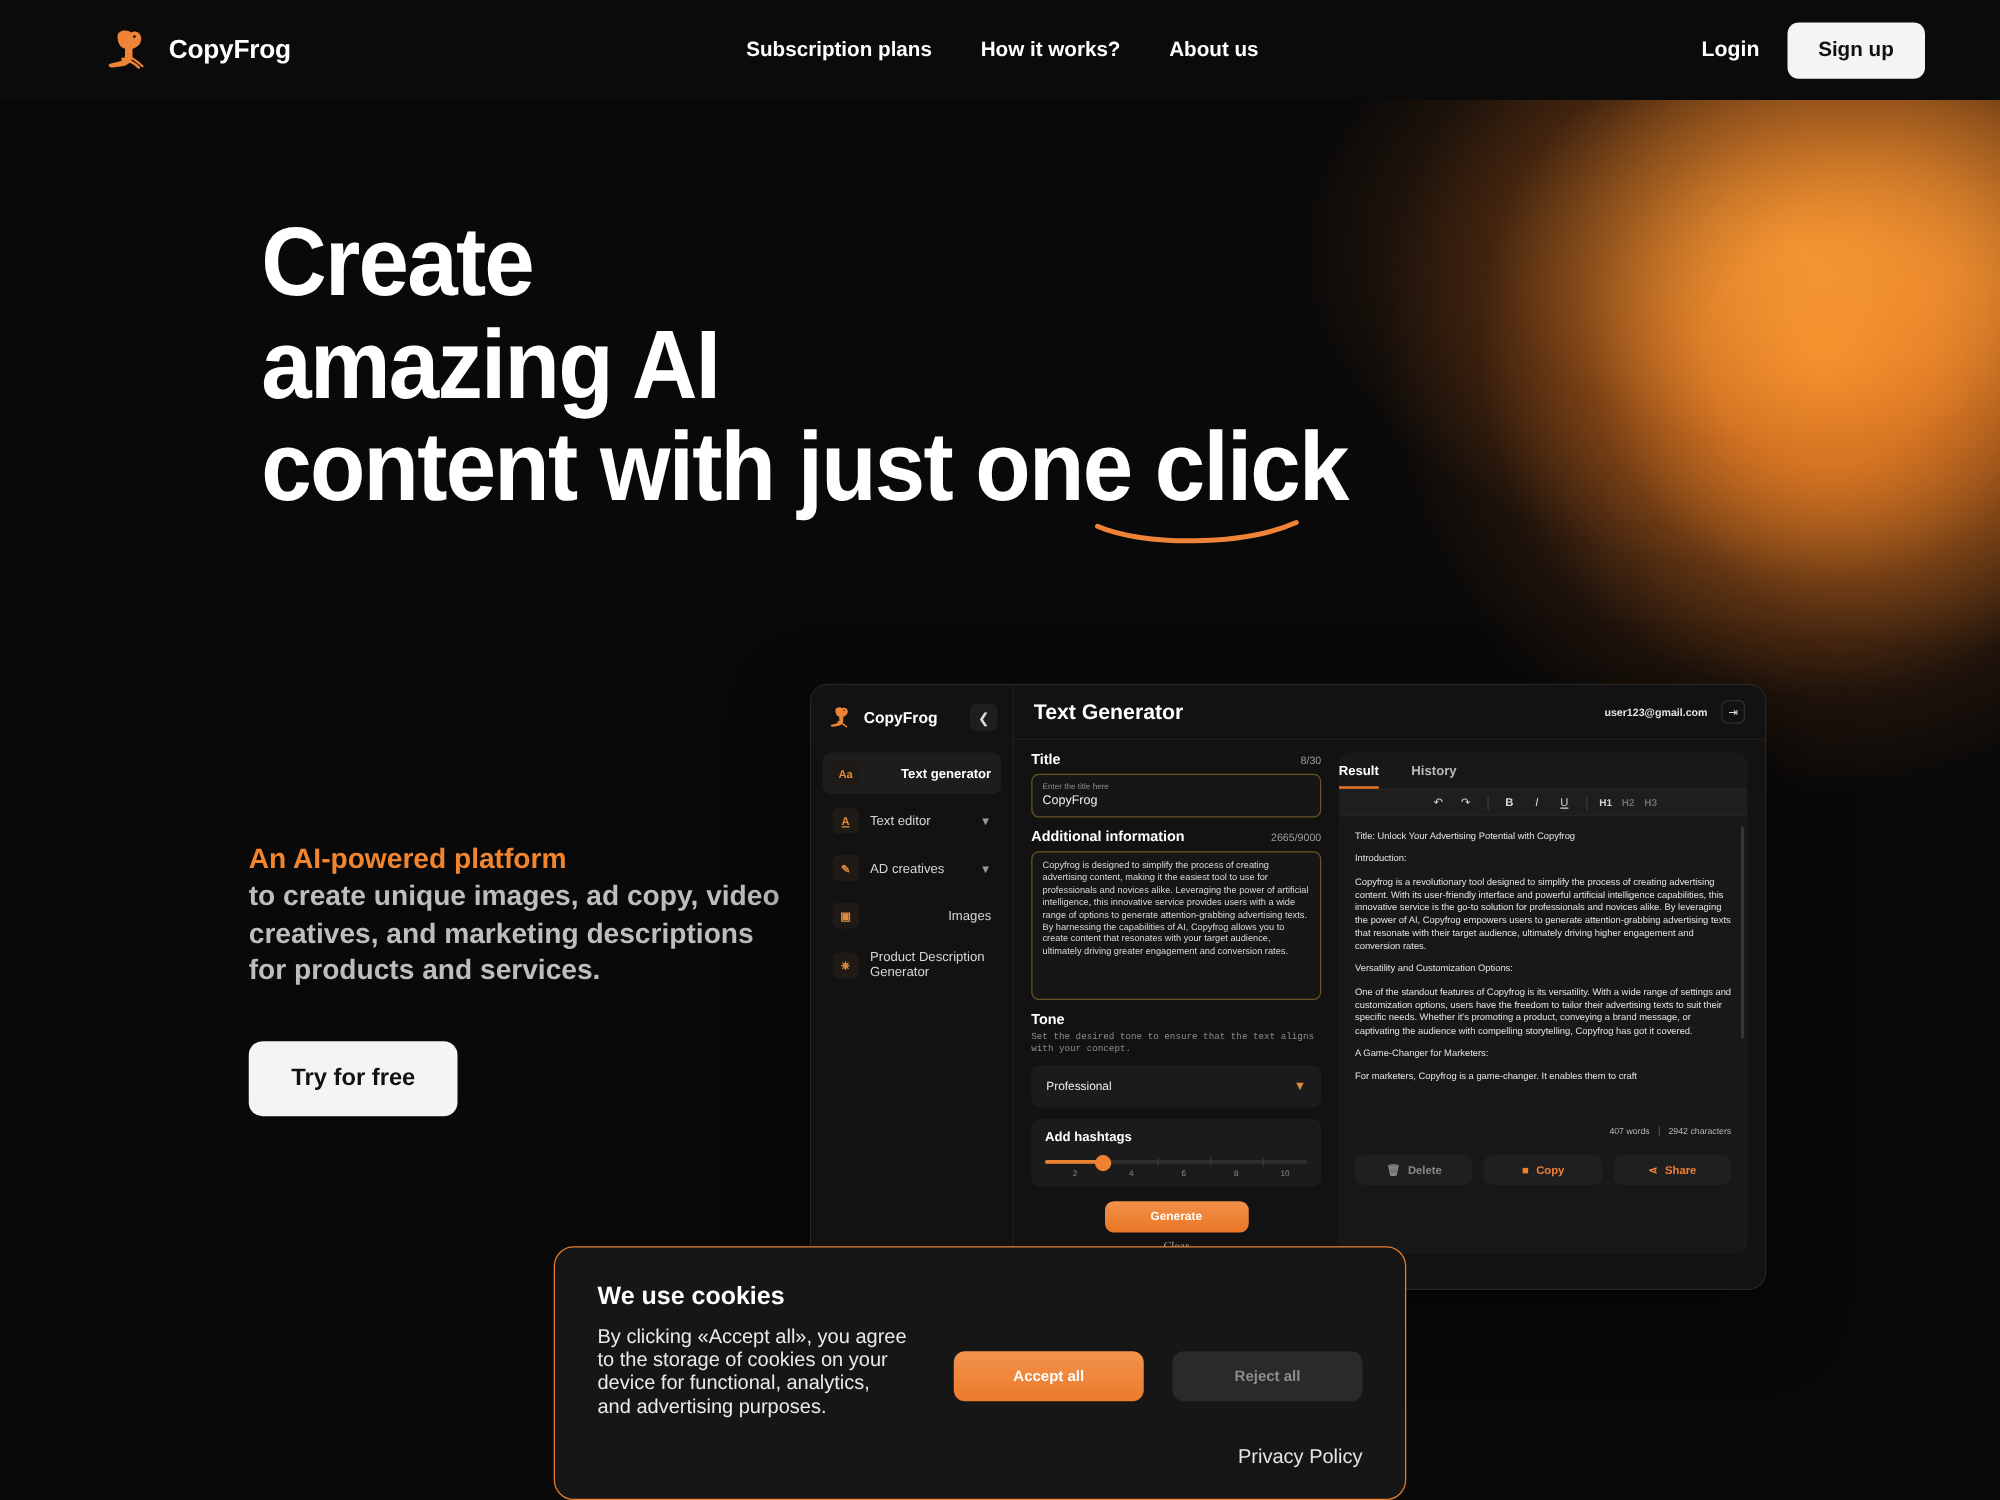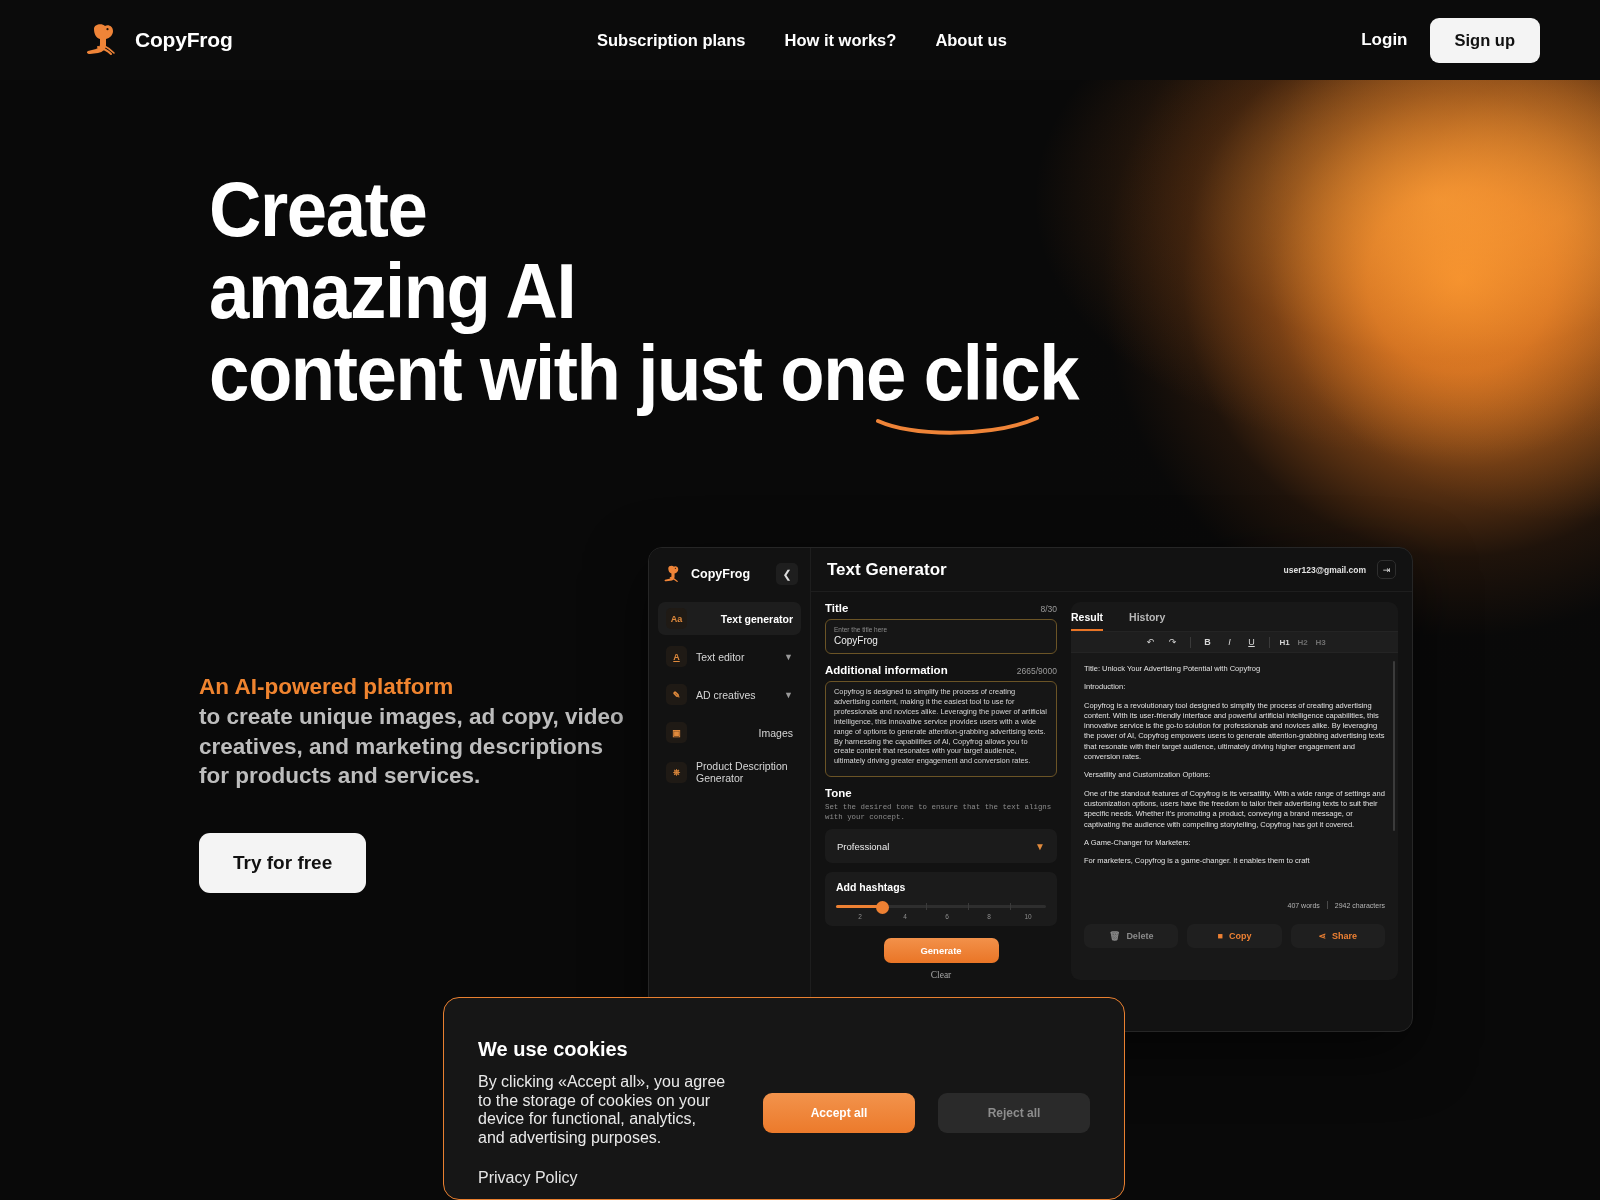--- a/index.html
+++ b/index.html
@@ -109,21 +109,21 @@
 
   .field-row { display:flex; align-items:baseline; margin-bottom:5px; }
   .field-label { font-size:11.5px; font-weight:bold; color:#fff; }
   .field-count { margin-left:auto; font-size:8.5px; color:#9b9b9b; }
   .inp {
     background:#161616; border:1px solid #6b5426; border-radius:6px;
     padding:5px 8px 6px 8px; margin-bottom:10px;
   }
   .inp-ph { font-size:6.5px; color:#8d8d8d; line-height:9px; }
   .inp-val { font-size:10px; color:#f0f0f0; line-height:13px; }
-  .ta { height:96px; overflow:hidden; }
+  .ta { height:119px; overflow:hidden; }
   .ta-text { font-size:7.4px; line-height:9.9px; color:#d8d8d8; }
 
   .tone-title { font-size:11.5px; font-weight:bold; color:#fff; margin-bottom:3px; }
   .tone-desc { font-size:7.4px; line-height:10px; color:#8b8b8b; margin-bottom:7px;font-family:Liberation Mono, monospace; }
   .select {
     background:#1b1b1b; border-radius:7px; height:34px;
     display:flex; align-items:center; padding:0 12px; cursor:pointer;
   }
   .select span { font-size:9.5px; color:#ececec; }
   .select .chev { color:#cfcfcf; font-size:10px; }
@@ -179,30 +179,30 @@
     display:flex; align-items:center; justify-content:center; gap:6px;
     font-size:9px; font-weight:bold; font-family:"Liberation Sans", sans-serif; cursor:pointer;
   }
   .act.del { color:#8a8a8a; }
   .act.cp, .act.sh { color:#ee8133; }
 
   
   .cookie {
     position:absolute; left:443px; top:997px; width:682px; height:203px;
     background:#161616; border:1px solid #e98030; border-radius:16px;
-    padding:40px 34px 0 34px; z-index:60;
+    padding:28px 34px 0 34px; z-index:60;
   }
   .ck-title { font-size:20px; font-weight:bold; color:#fff; margin-bottom:12px; }
   .ck-row { display:flex; align-items:flex-start; }
   .ck-text { width:268px; font-size:16px; line-height:18.5px; color:#eaeaea; }
   .ck-btns { display:flex; gap:23px; margin-left:36px; margin-top:20px; }
   .ck-btn { border:none; border-radius:9px; width:152px; height:40px; font-size:12px; font-weight:bold; font-family:"Liberation Sans", sans-serif; cursor:pointer; }
   .ck-accept { background:linear-gradient(180deg,#f2934c,#ec7a2b); color:#fff; }
   .ck-reject { background:#2a2a2a; color:#8d8d8d; }
-  .ck-link { display:block; text-align:left; margin-top:22px; color:#e5e5e5; font-size:16px; text-decoration:none; }
+  .ck-link { display:block; text-align:right; margin-top:22px; color:#e5e5e5; font-size:16px; text-decoration:none; }
 </style>
 </head>
 <body>
 
 <div class="glow"></div>
 <div class="glow2"></div>
 
 <div class="header">
   <div class="brand">
     <svg width="38" height="34" viewBox="0 0 38 34">

